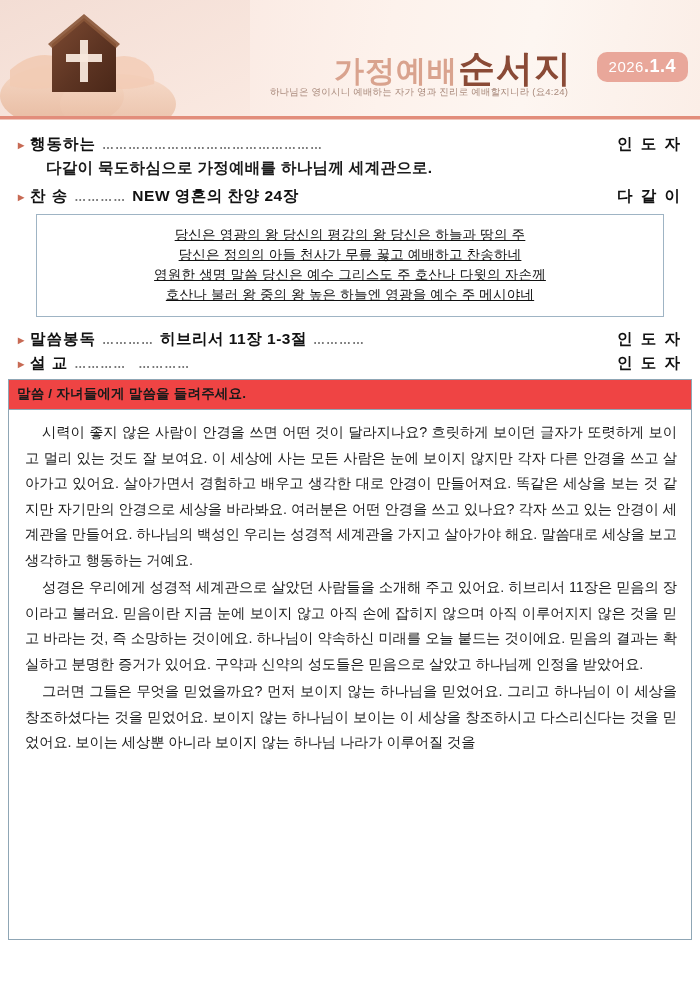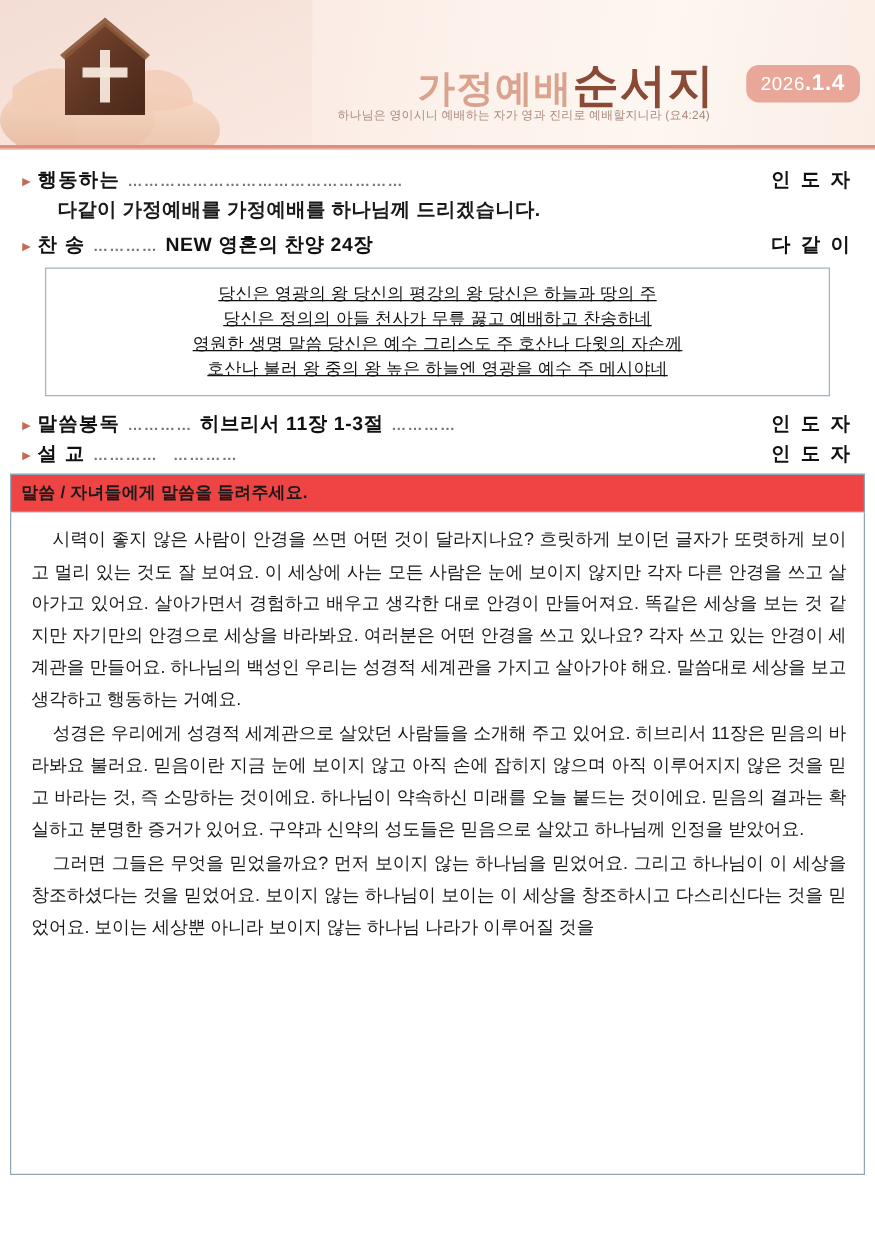--- a/index.html
+++ b/index.html
@@ -228,21 +228,21 @@
 
   <div class="order">
 
     <div class="order-row">
       <span class="bullet">▸</span>
       <span class="o-label">행동하는</span>
       <span class="o-dots">……………………………………………</span>
       <span class="o-spacer"></span>
       <span class="o-right">인 도 자</span>
     </div>
-    <div class="o-sub">다같이 가정예배를 가정예배를 하나님께 드리겠습니다.</div>
+    <div class="o-sub">다같이 묵도하심으로 가정예배를 하나님께 세계관으로.</div>
 
     <div class="order-row">
       <span class="bullet">▸</span>
       <span class="o-label">찬      송</span>
       <span class="o-dots">…………</span>
       <span class="o-mid new-tag">NEW  영혼의 찬양 24장</span>
       <span class="o-spacer"></span>
       <span class="o-right">다 같 이</span>
     </div>
   </div>
@@ -271,17 +271,17 @@
       <span class="o-dots">…………</span>
       <span class="o-dots">…………</span>
       <span class="o-spacer"></span>
       <span class="o-right">인 도 자</span>
     </div>
   </div>
 
   <div class="section-head">말씀 / 자녀들에게 말씀을 들려주세요.</div>
   <div class="body-box">
     <p class="para indent">시력이 좋지 않은 사람이 안경을 쓰면 어떤 것이 달라지나요? 흐릿하게 보이던 글자가 또렷하게 보이고 멀리 있는 것도 잘 보여요. 이 세상에 사는 모든 사람은 눈에 보이지 않지만 각자 다른 안경을 쓰고 살아가고 있어요. 살아가면서 경험하고 배우고 생각한 대로 안경이 만들어져요. 똑같은 세상을 보는 것 같지만 자기만의 안경으로 세상을 바라봐요. 여러분은 어떤 안경을 쓰고 있나요? 각자 쓰고 있는 안경이 세계관을 만들어요. 하나님의 백성인 우리는 성경적 세계관을 가지고 살아가야 해요. 말씀대로 세상을 보고 생각하고 행동하는 거예요.</p>
-    <p class="para indent">성경은 우리에게 성경적 세계관으로 살았던 사람들을 소개해 주고 있어요. 히브리서 11장은 믿음의 바라봐요 불러요. 믿음이란 지금 눈에 보이지 않고 아직 손에 잡히지 않으며 아직 이루어지지 않은 것을 믿고 바라는 것, 즉 소망하는 것이에요. 하나님이 약속하신 미래를 오늘 붙드는 것이에요. 믿음의 결과는 확실하고 분명한 증거가 있어요. 구약과 신약의 성도들은 믿음으로 살았고 하나님께 인정을 받았어요.</p>
+    <p class="para indent">성경은 우리에게 성경적 세계관으로 살았던 사람들을 소개해 주고 있어요. 히브리서 11장은 믿음의 장이라고 불러요. 믿음이란 지금 눈에 보이지 않고 아직 손에 잡히지 않으며 아직 이루어지지 않은 것을 믿고 바라는 것, 즉 소망하는 것이에요. 하나님이 약속하신 미래를 오늘 붙드는 것이에요. 믿음의 결과는 확실하고 분명한 증거가 있어요. 구약과 신약의 성도들은 믿음으로 살았고 하나님께 인정을 받았어요.</p>
     <p class="para indent">그러면 그들은 무엇을 믿었을까요? 먼저 보이지 않는 하나님을 믿었어요. 그리고 하나님이 이 세상을 창조하셨다는 것을 믿었어요. 보이지 않는 하나님이 보이는 이 세상을 창조하시고 다스리신다는 것을 믿었어요. 보이는 세상뿐 아니라 보이지 않는 하나님 나라가 이루어질 것을</p>
   </div>
 
 </div>
 
 </body></html>

